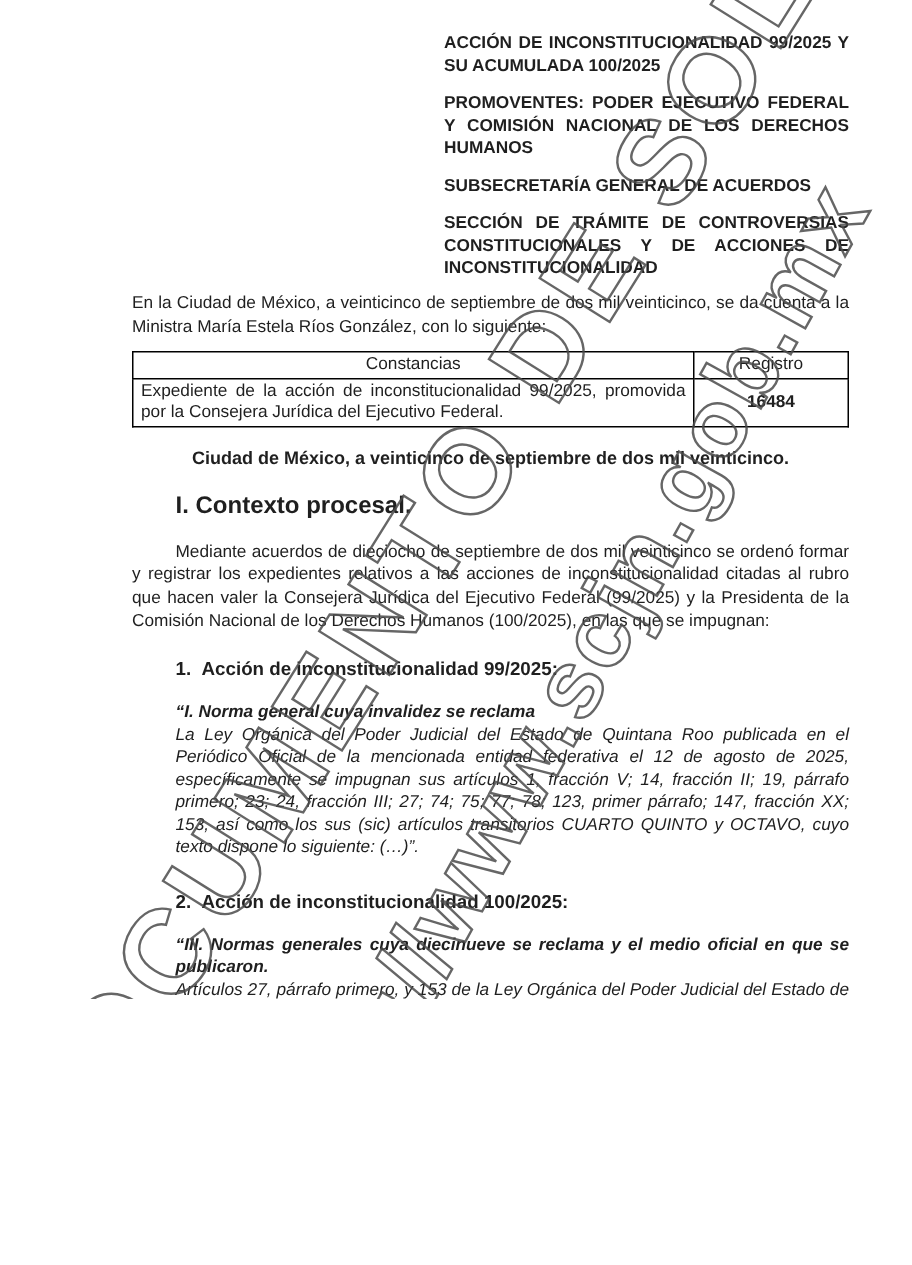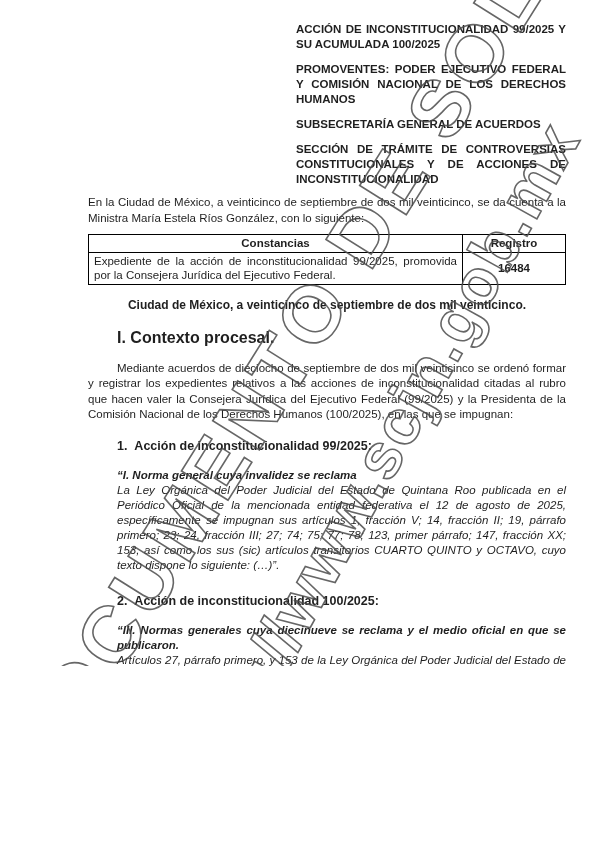--- a/index.html
+++ b/index.html
@@ -48,21 +48,21 @@
     border-collapse: collapse;
     border: 1.5px solid #000;
     font-size: 11.5px;
     line-height: 14.5px;
   }
   table.constancias th, table.constancias td {
     border: 1px solid #000;
     padding: 1px 5px;
   }
   table.constancias th {
-    font-weight: bold;
+    font-weight: normal;
     text-align: center;
   }
   td.constancia-cell { text-align: justify; }
   td.registro-cell {
     width: 103px;
     text-align: center;
     vertical-align: middle;
     font-weight: bold;
     margin-left: 11px;
   }

